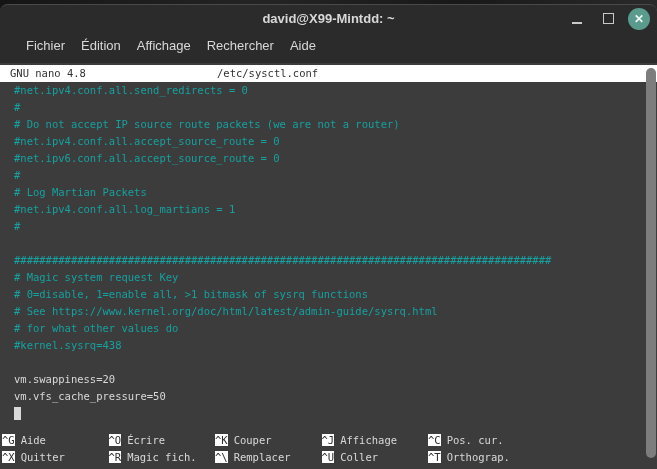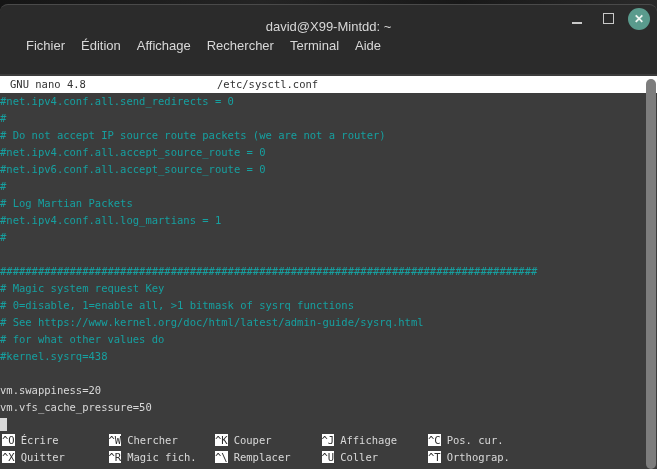--- a/index.html
+++ b/index.html
@@ -2,39 +2,39 @@
 <html style="--chrome: #2b2b2b; --chrome-text: #d8d8d8; --terminal-bg: #3c3c3c; --comment: #16a0a0; --plain: #d9d9d9; --header-bg: #ffffff; --header-text: #313131; --close-button: #5a9b8d; --scrollbar: #7d7d7d;"><head>
 <meta charset="utf-8">
 <style>
   html,body{margin:0;padding:0;width:657px;height:469px;overflow:hidden;
     background:linear-gradient(90deg,#151515,#242424 40%,#181818 70%,#2a2a2a);
     font-family:"Liberation Sans",sans-serif;}
   .window{position:absolute;top:4px;left:0;right:0;bottom:0;
     background:var(--chrome);border-radius:8px 8px 0 0;border-top:1px solid #4a4a4a;}
   
   .titlebar{position:relative;height:27px;border-radius:8px 8px 0 0;}
-  .title{position:absolute;left:0;right:0;top:8px;line-height:27px;text-align:center;
-    color:var(--chrome-text);font-weight:normal;font-size:13px;}
+  .title{position:absolute;left:0;right:0;top:0;line-height:27px;text-align:center;
+    color:var(--chrome-text);font-weight:bold;font-size:13px;}
   .controls{position:absolute;right:7px;top:0;height:27px;display:flex;align-items:center;gap:9px;}
   .ctl{width:22px;height:22px;display:flex;align-items:center;justify-content:center;cursor:default;}
   .min-glyph{width:10px;height:2px;background:#c9c9c9;margin-top:8px;}
   .max-glyph{width:9px;height:9px;border:1.5px solid #c9c9c9;}
   .close-btn{width:22px;height:22px;border-radius:50%;background:var(--close-button);
     color:#eef6f2;font-size:12px;font-weight:bold;display:flex;align-items:center;justify-content:center;}
   
   .menubar{height:27px;display:flex;align-items:center;padding-left:18px;
     color:var(--chrome-text);font-size:13px;}
   .menu-item{padding:4px 8px;}
   
   .terminal{position:absolute;top:58px;left:0;right:0;bottom:0;background:var(--terminal-bg);
-    font-family:"DejaVu Sans Mono",monospace;font-size:10.5px;line-height:17px;color:var(--plain);margin-top:11px;}
+    font-family:"DejaVu Sans Mono",monospace;font-size:10.5px;line-height:17px;color:var(--plain);}
   .nano-header{position:relative;margin-top:2px;height:17px;background:var(--header-bg);color:var(--header-text);}
   .nano-version{position:absolute;left:10px;white-space:pre;}
   .nano-filename{position:absolute;left:217px;white-space:pre;}
-  .editor{padding-left:0;}
+  .editor{padding-left:14px;}
   .line{height:17px;white-space:pre;overflow:hidden;}
   .line.comment{color:var(--comment);}
   .line.plain{color:var(--plain);}
   .cursor{display:inline-block;width:7px;height:13px;background:var(--plain);margin-top:2px;}
   
   .shortcuts{position:absolute;left:2px;right:16px;bottom:3px;}
   .srow{display:grid;grid-template-columns:repeat(6,1fr);height:17px;}
   .scell{white-space:pre;overflow:hidden;}
   .key{background:var(--header-bg);color:#2e2e2e;}
   .slabel{margin-left:6px;color:var(--plain);}
@@ -59,34 +59,33 @@
         <span>✕</span>
       </div>
     </div>
   </div>
 
   <div class="menubar" id="menubar">
       <div class="menu-item">Fichier</div>
       <div class="menu-item">Édition</div>
       <div class="menu-item">Affichage</div>
       <div class="menu-item">Rechercher</div>
-      <div class="menu-item">Terminal</div>
       <div class="menu-item">Aide</div>
     </div>
 
   <div class="terminal">
     <div class="nano-header">
       <span class="nano-version">GNU nano 4.8</span>
       <span class="nano-filename">/etc/sysctl.conf</span>
     </div>
     <div class="editor" id="editor"><div class="line comment">#net.ipv4.conf.all.send_redirects = 0</div><div class="line comment">#</div><div class="line comment"># Do not accept IP source route packets (we are not a router)</div><div class="line comment">#net.ipv4.conf.all.accept_source_route = 0</div><div class="line comment">#net.ipv6.conf.all.accept_source_route = 0</div><div class="line comment">#</div><div class="line comment"># Log Martian Packets</div><div class="line comment">#net.ipv4.conf.all.log_martians = 1</div><div class="line comment">#</div><div class="line empty"> </div><div class="line comment">#####################################################################################</div><div class="line comment"># Magic system request Key</div><div class="line comment"># 0=disable, 1=enable all, &gt;1 bitmask of sysrq functions</div><div class="line comment"># See https://www.kernel.org/doc/html/latest/admin-guide/sysrq.html</div><div class="line comment"># for what other values do</div><div class="line comment">#kernel.sysrq=438</div><div class="line empty"> </div><div class="line plain">vm.swappiness=20</div><div class="line plain">vm.vfs_cache_pressure=50</div><div class="line cursor"><span class="cursor"></span></div></div>
     <div class="shortcuts" id="shortcuts">
         <div class="srow">
+          <div class="scell"><span class="key">^G</span><span class="slabel">Aide</span></div>
           <div class="scell"><span class="key">^O</span><span class="slabel">Écrire</span></div>
-          <div class="scell"><span class="key">^W</span><span class="slabel">Chercher</span></div>
           <div class="scell"><span class="key">^K</span><span class="slabel">Couper</span></div>
           <div class="scell"><span class="key">^J</span><span class="slabel">Affichage</span></div>
           <div class="scell"><span class="key">^C</span><span class="slabel">Pos. cur.</span></div>
         </div>
         <div class="srow">
           <div class="scell"><span class="key">^X</span><span class="slabel">Quitter</span></div>
           <div class="scell"><span class="key">^R</span><span class="slabel">Magic fich.</span></div>
           <div class="scell"><span class="key">^\</span><span class="slabel">Remplacer</span></div>
           <div class="scell"><span class="key">^U</span><span class="slabel">Coller</span></div>
           <div class="scell"><span class="key">^T</span><span class="slabel">Orthograp.</span></div>

